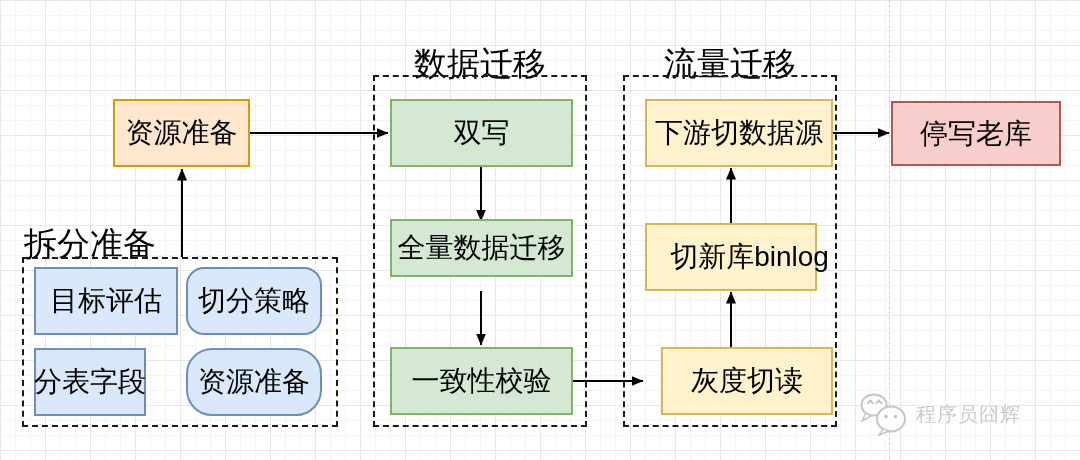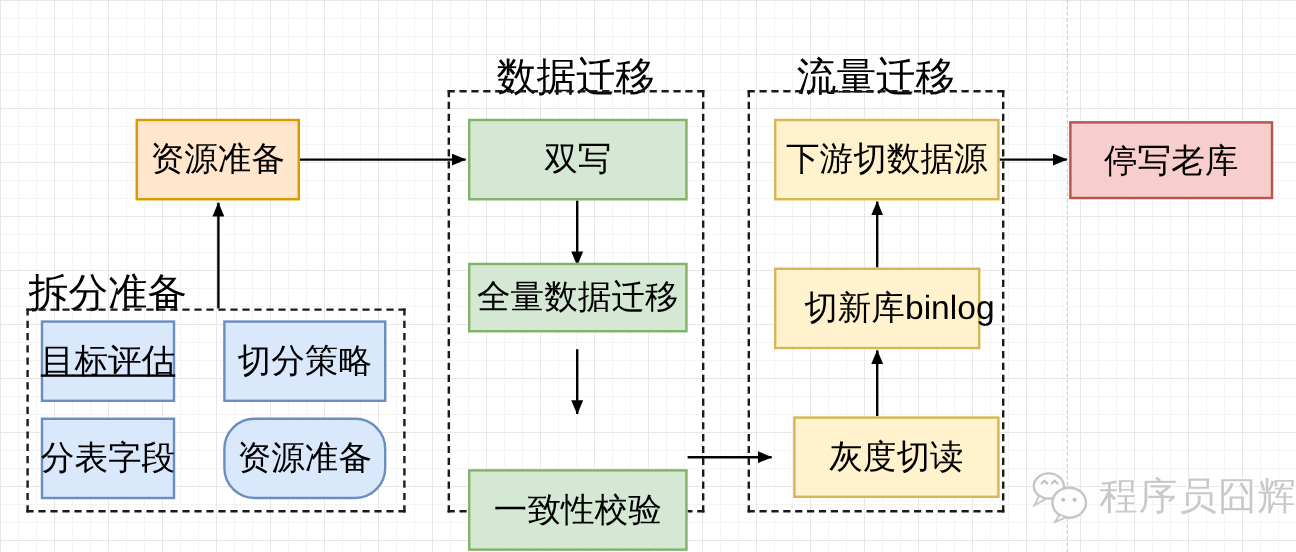--- a/index.html
+++ b/index.html
@@ -52,21 +52,21 @@
   }
   .group-title.centered { text-align: center; }
   .watermark {
     position: absolute;
     left: 858px; top: 392px;
     display: flex;
     align-items: center;
     gap: 6px;
   }
   .wm-text {
-    font-size: 32px;
+    font-size: 20px;
     color: #c9c9c9;
     letter-spacing: 1px;
     text-shadow: 1px 1px 0 #ffffff, -1px -1px 0 #ffffff;
     white-space: nowrap;
   }
 </style>
 </head>
 <body>
 
 <div class="canvas">
@@ -88,30 +88,30 @@
     <line x1="731" y1="223" x2="731" y2="168" stroke="#000" stroke-width="2" marker-end="url(#ah)"></line>
     <line x1="817" y1="133" x2="889" y2="133" stroke="#000" stroke-width="2" marker-end="url(#ah)"></line>
   </svg>
 
   <div class="node orange" style="left:113px; top:99px; width:137px; height:68px;">资源准备</div>
 
   <div class="node red" style="left:891px; top:101px; width:170px; height:65px;">停写老库</div>
 
   <div class="group-title" style="left:24px; top:222px;">拆分准备</div>
   <div class="group-box" style="left:22px; top:257px; width:316px; height:170px;"></div>
-  <div class="node blue" style="left:34px; top:267px; width:112px; height:68px;text-decoration:underline;">目标评估</div>
-  <div class="node blue" style="left:186px; top:267px; width:136px; height:68px;">切分策略</div>
+  <div class="node blue" style="left:34px; top:267px; width:144px; height:68px;">目标评估</div>
+  <div class="node blue" style="left:186px; top:267px; width:136px; height:68px;border-radius:18px;">切分策略</div>
   <div class="node blue" style="left:34px; top:348px; width:112px; height:68px;">分表字段</div>
   <div class="node blue" style="left:186px; top:348px; width:136px; height:68px;border-radius:26px;">资源准备</div>
 
   <div class="group-title centered" style="left:373px; top:42px; width:214px;">数据迁移</div>
   <div class="group-box" style="left:373px; top:75px; width:214px; height:352px;"></div>
   <div class="node green" style="left:390px; top:99px; width:183px; height:68px;">双写</div>
   <div class="node green" style="left:390px; top:219px; width:183px; height:58px;">全量数据迁移</div>
-  <div class="node green" style="left:390px; top:347px; width:183px; height:68px;margin-top:44px;">一致性校验</div>
+  <div class="node green" style="left:390px; top:347px; width:183px; height:68px;">一致性校验</div>
 
   <div class="group-title centered" style="left:623px; top:42px; width:214px;">流量迁移</div>
   <div class="group-box" style="left:623px; top:75px; width:214px; height:352px;"></div>
   <div class="node yellow" style="left:645px; top:99px; width:188px; height:68px;">下游切数据源</div>
   <div class="node yellow" style="left:645px; top:223px; width:172px; height:68px;padding-left:37px;">切新库binlog</div>
   <div class="node yellow" style="left:645px; top:347px; width:172px; height:68px;margin-left:16px;">灰度切读</div>
 
   <div class="watermark">
     <svg width="52" height="44" viewBox="0 0 52 44">
       <g stroke="#c6c6c6" stroke-width="2" fill="#fdfdfd">

